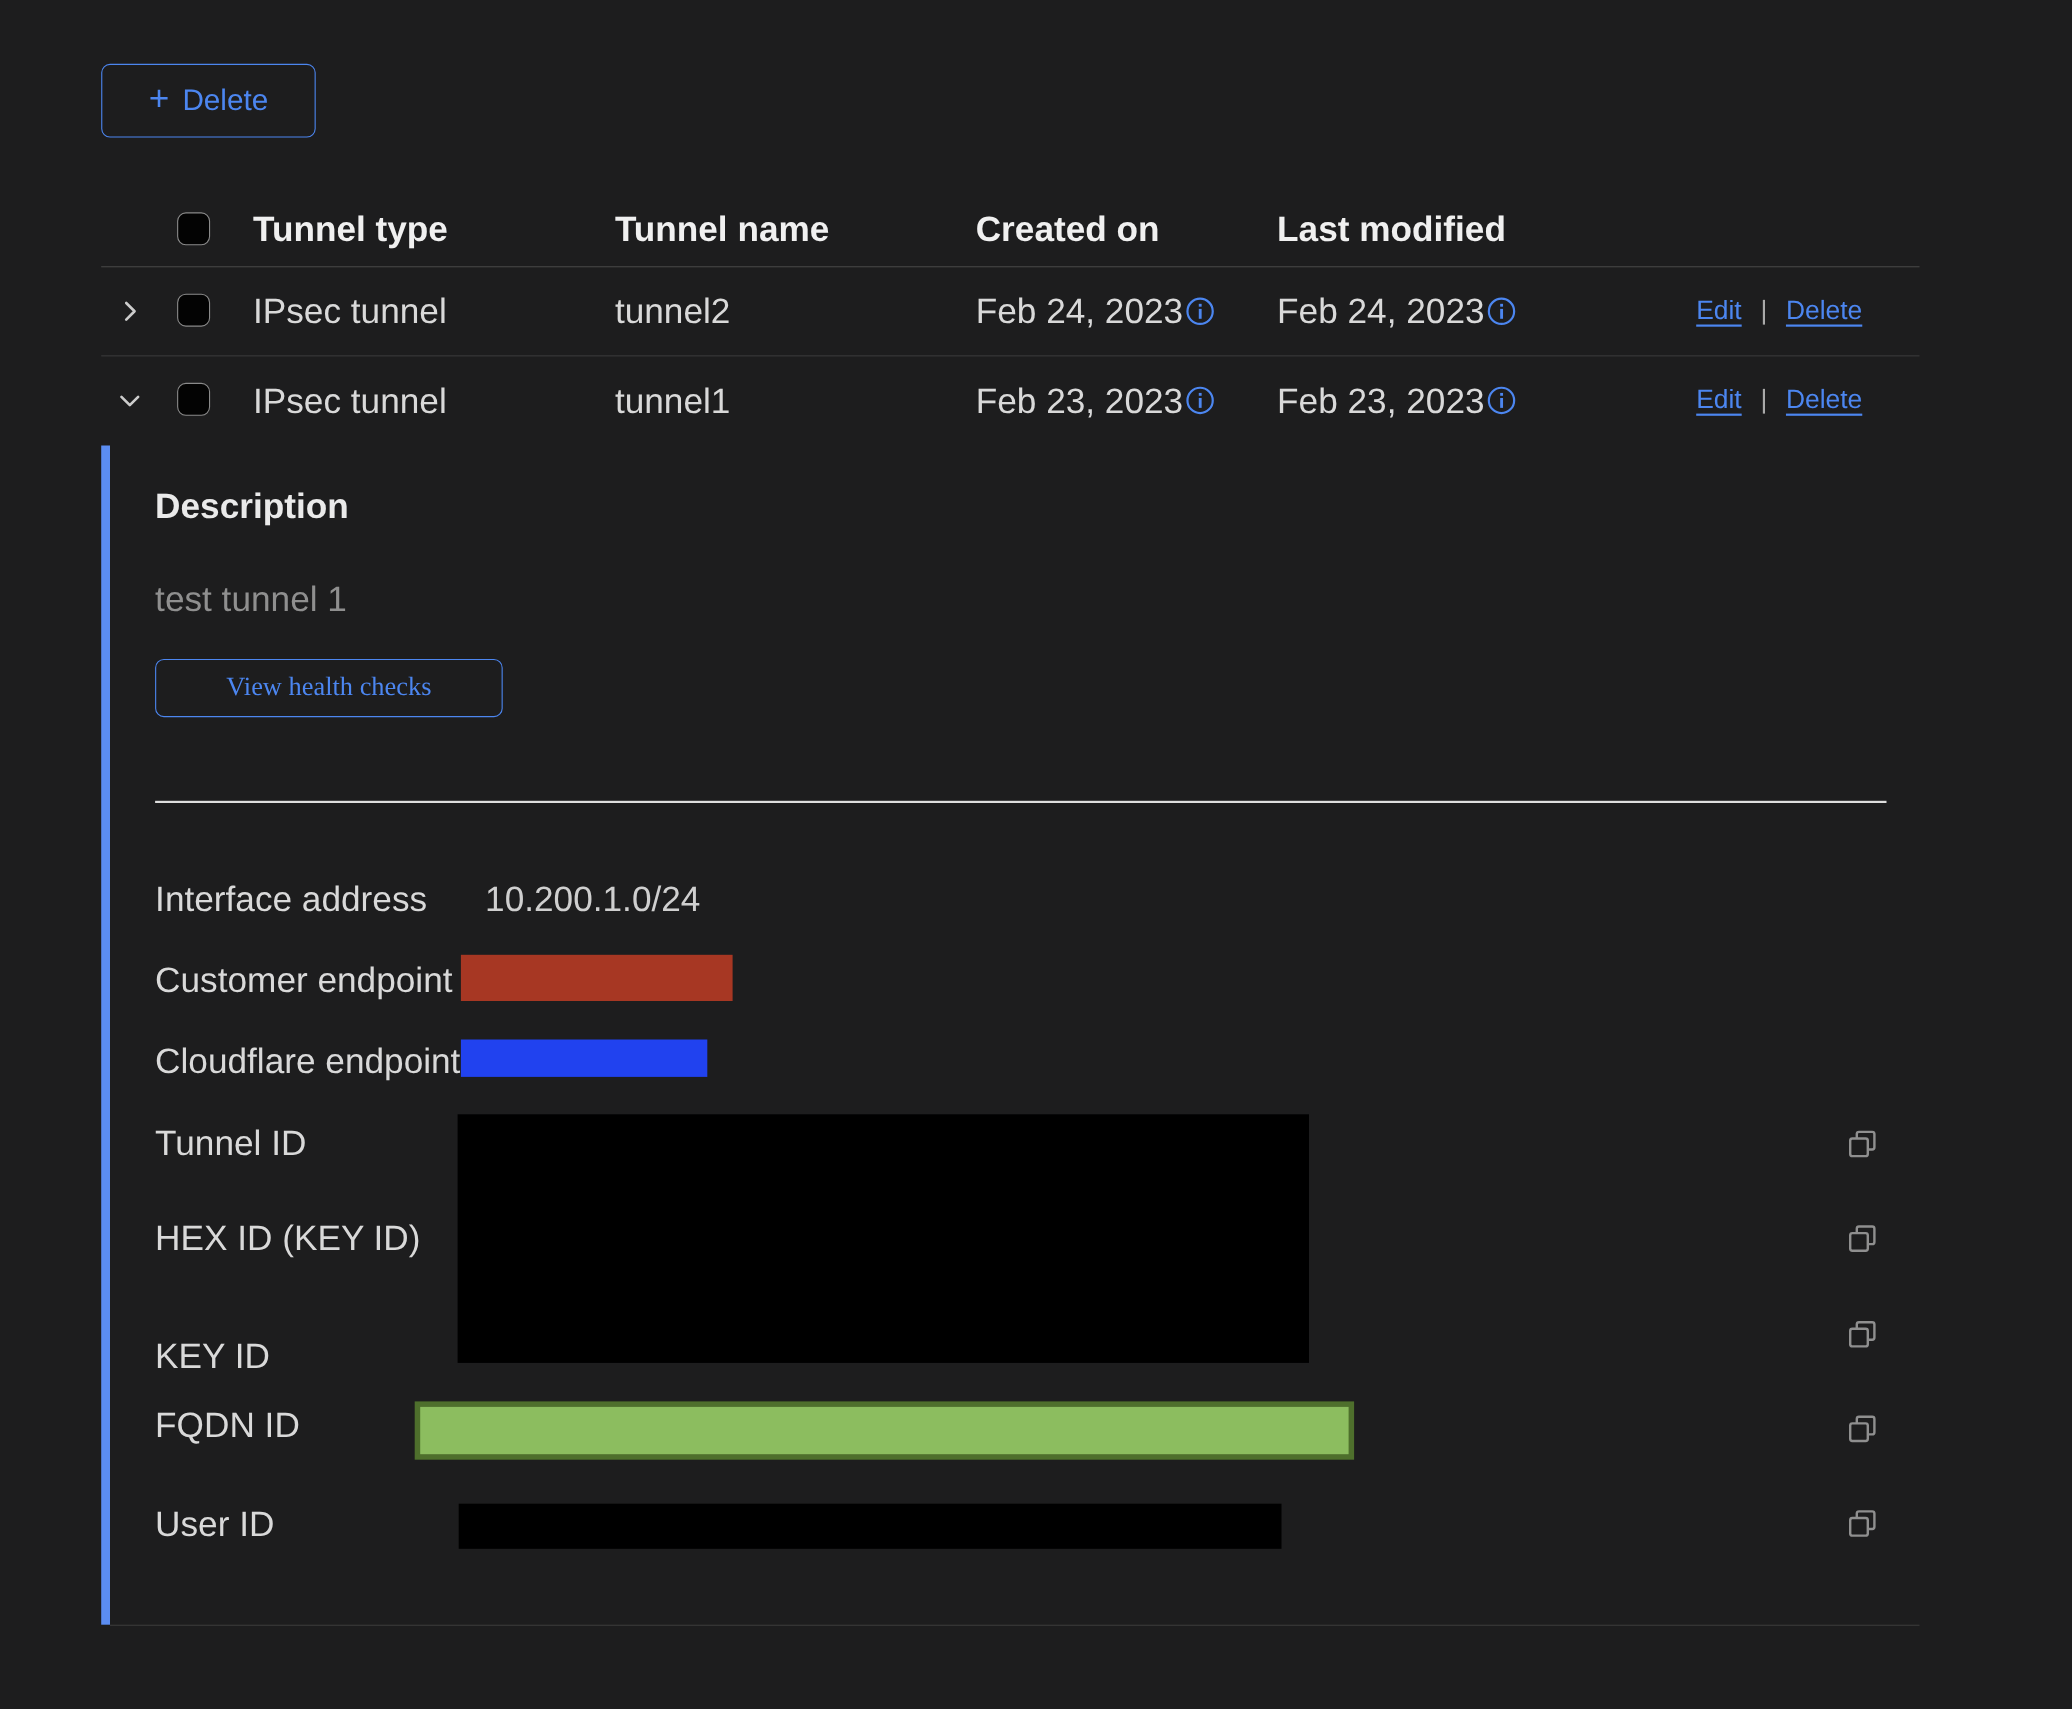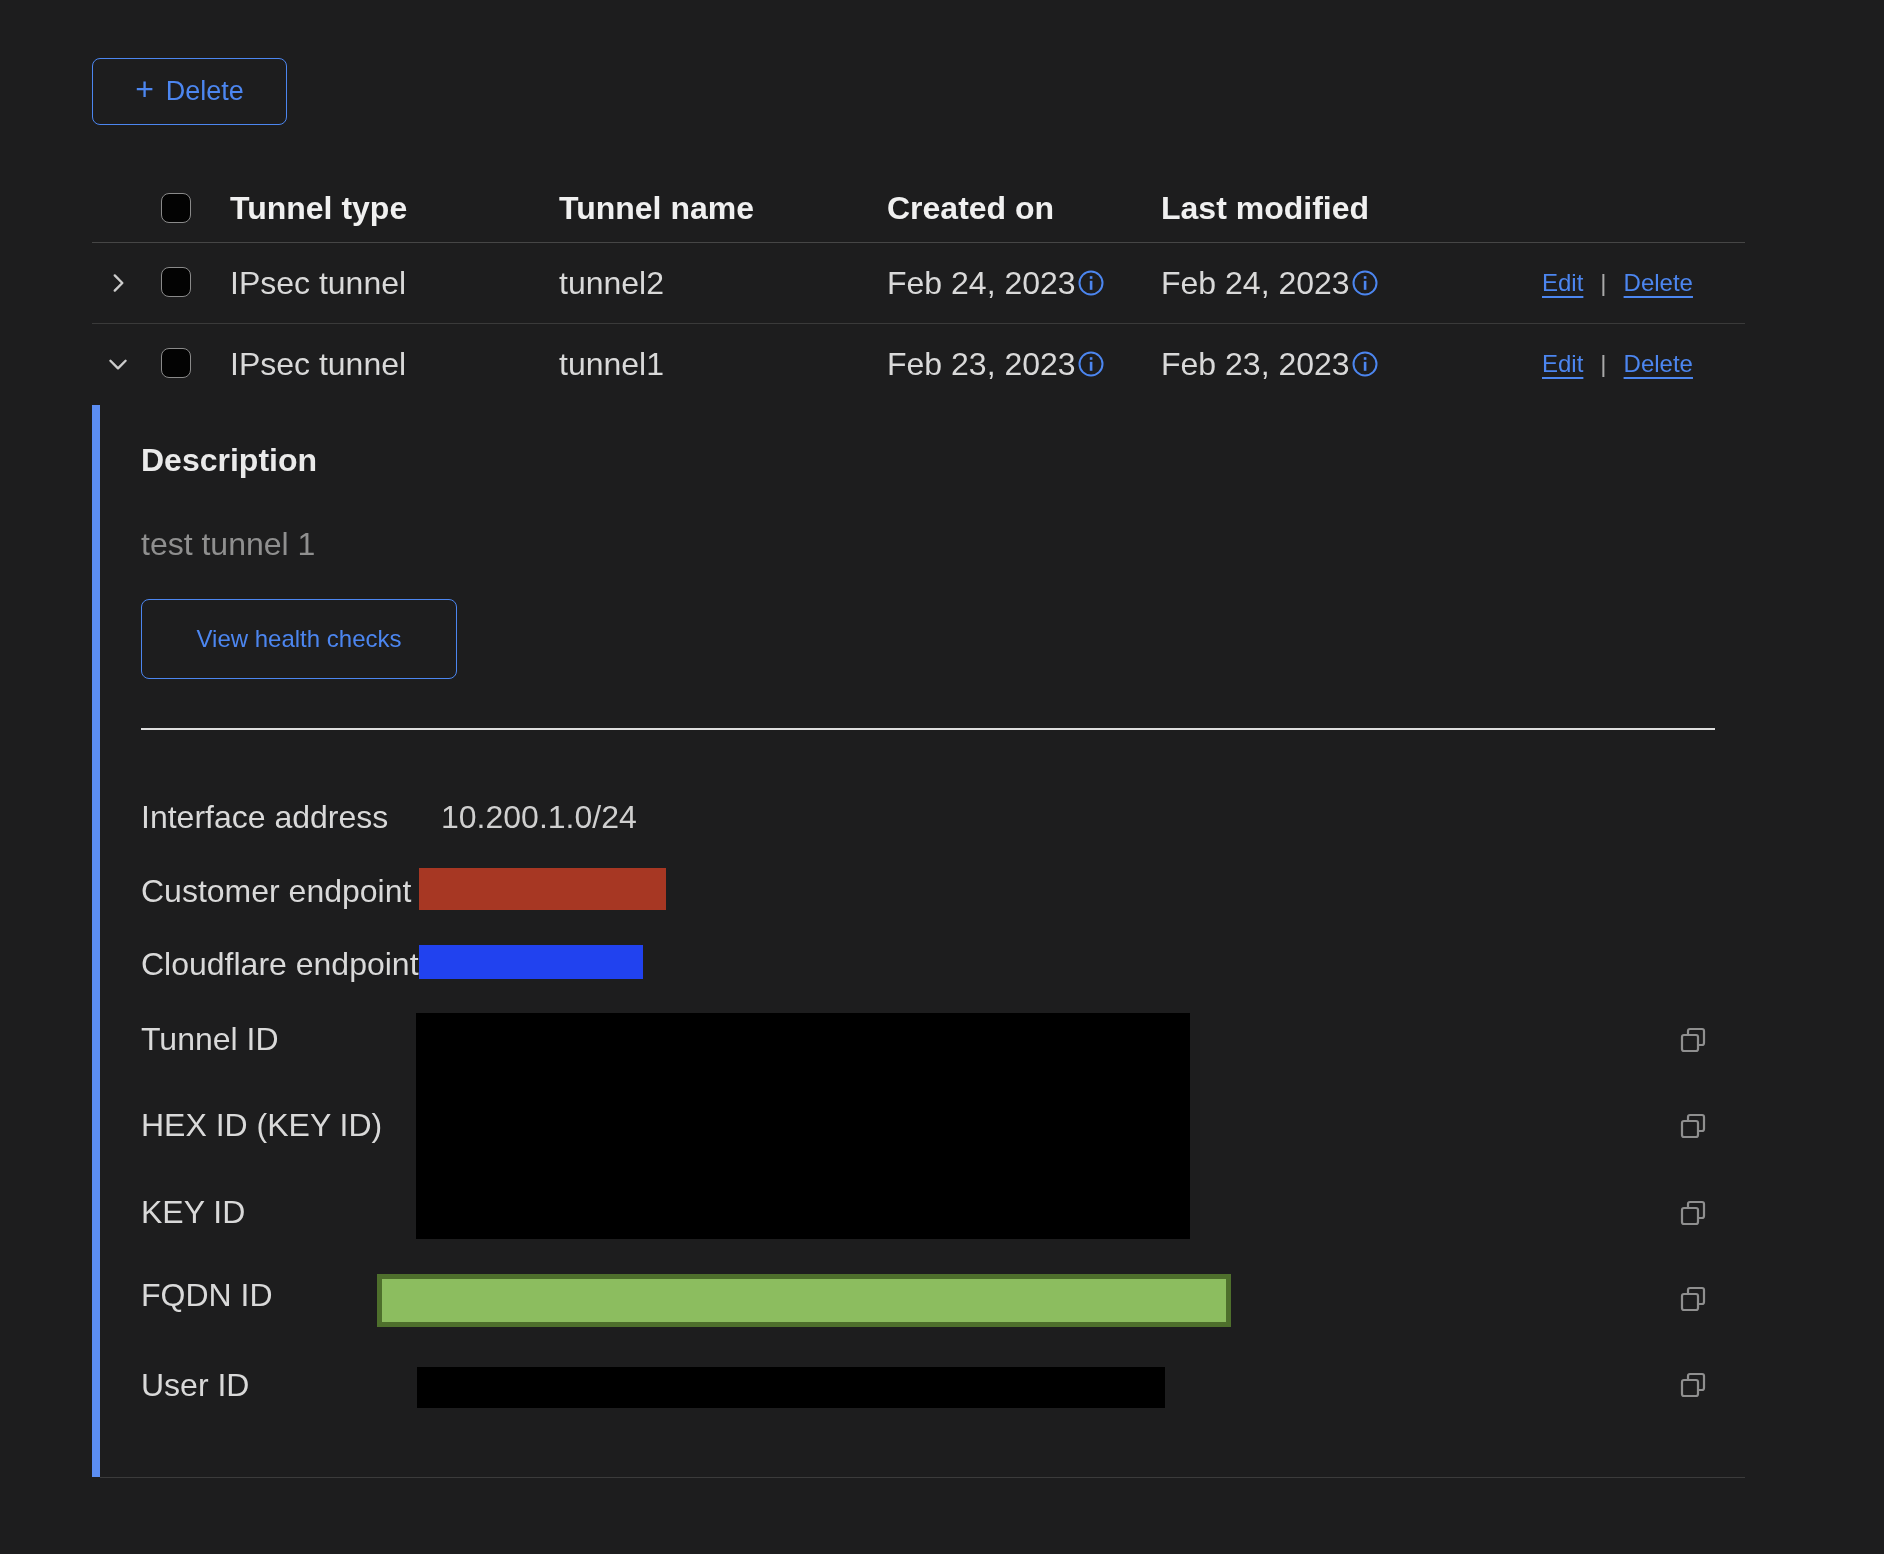--- a/index.html
+++ b/index.html
@@ -108,38 +108,38 @@
       <span class="pipe">|</span>
       <span class="link">Delete</span>
     </span>
   </div>
 
   <div class="panel">
 
     <span class="t" style="left:41px;top:40px;font-weight:600;color:#eaeaea;">Description</span>
     <span class="t muted" style="left:41px;top:124px;">test tunnel 1</span>
 
-    <button class="btn-outline" style="left:41px;top:194px;width:316px;height:80px;font-size:24px;">
+    <button class="btn-outline" style="left:41px;top:194px;width:316px;height:53px;font-size:24px;font-family:Liberation Serif, serif;">
       <span>View health checks</span>
     </button>
 
     <div class="wdivider" style="left:41px;top:323px;width:1574px;"></div>
 
     <span class="t" style="left:41px;top:397px;">Interface address</span>
     <span class="t" style="left:341px;top:397px;color:#cfcfcf;">10.200.1.0/24</span>
 
     <span class="t" style="left:41px;top:471px;">Customer endpoint</span>
     <div class="redact red" style="left:319px;top:463px;width:247px;height:42px;"></div>
 
     <span class="t" style="left:41px;top:544px;">Cloudflare endpoint</span>
     <div class="redact blue" style="left:319px;top:540px;width:224px;height:34px;"></div>
 
     <span class="t" style="left:41px;top:619px;">Tunnel ID</span>
     <span class="t" style="left:41px;top:705px;">HEX ID (KEY ID)</span>
-    <span class="t" style="left:41px;top:792px;">KEY ID</span>
+    <span class="t" style="left:41px;top:813px;">KEY ID</span>
     <div class="redact black" style="left:316px;top:608px;width:774px;height:226px;"></div>
 
     <span class="t" style="left:41px;top:875px;">FQDN ID</span>
     <div class="redact green" style="left:277px;top:869px;width:854px;height:53px;">
         <div class="inner"></div>
       </div>
 
     <span class="t" style="left:41px;top:965px;">User ID</span>
     <div class="redact black" style="left:317px;top:962px;width:748px;height:41px;"></div>
 

